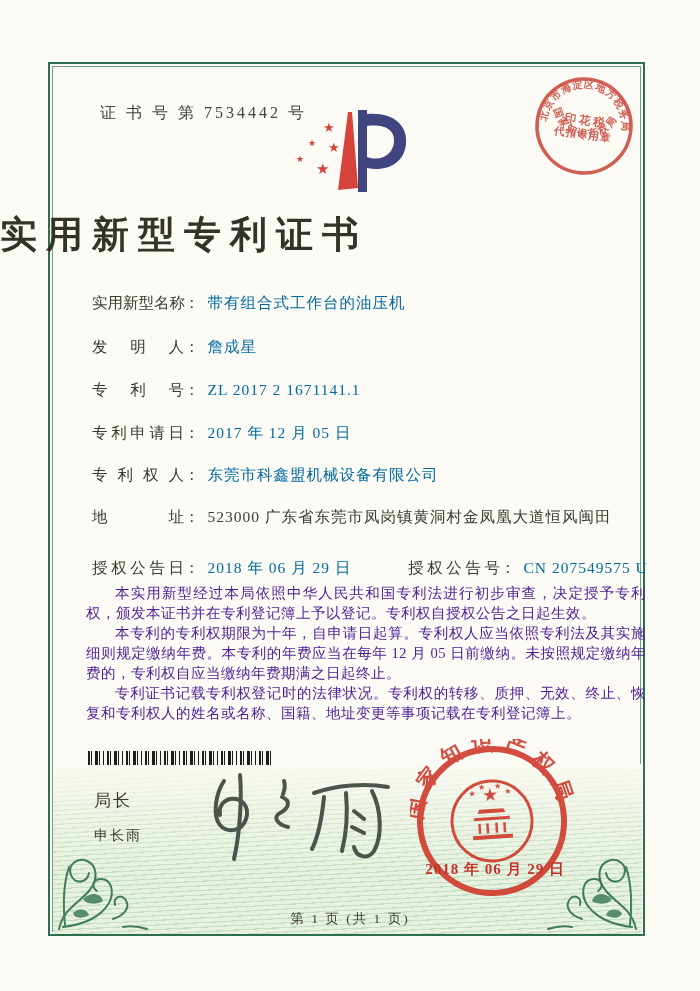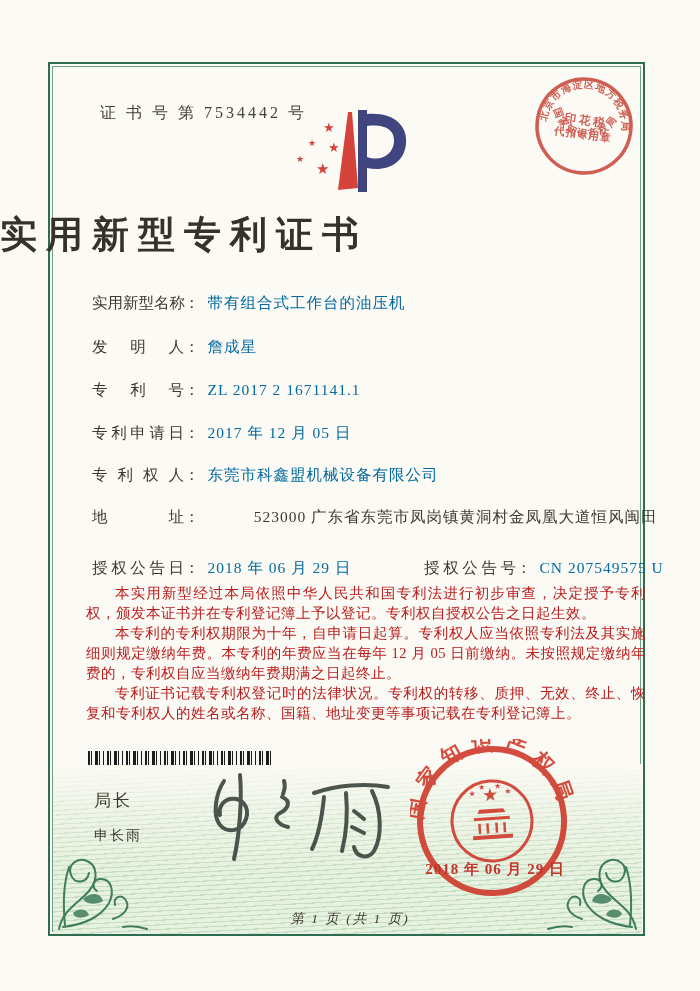--- a/index.html
+++ b/index.html
@@ -35,41 +35,41 @@
   .tax-stamp{left:526px;top:68px;z-index:4;}
   .logo{left:290px;top:102px;z-index:3;}
   .title{left:0;right:0;top:210px;font-size:37px;font-weight:600;
          letter-spacing:9px;color:#343329;z-index:3;}
   
   .row{left:92px;font-size:15.5px;z-index:3;white-space:nowrap;}
   .flabel{display:inline-block;width:92px;text-align:justify;text-align-last:justify;color:#3b3a31;}
   .colon{margin-right:8px;}
   .fvalue{letter-spacing:1px;color:#0369a1;text-align:right;}
   .addr-val{display:inline-block;vertical-align:top;white-space:normal;width:450px;letter-spacing:1px;}
-  .addr-val span{display:block;text-align:right;}
-  .row.split .grp2{position:absolute;left:316px;top:0;white-space:nowrap;margin-left:16px;}
+  .addr-val span{display:block;}
+  .row.split .grp2{position:absolute;left:316px;top:0;white-space:nowrap;}
   
   .bodytext{left:86px;top:583px;width:560px;z-index:3;font-size:14.5px;line-height:20px;
-            text-align:justify;color:#b91c1c;}
+            text-align:justify;color:#4c1d95;}
   .bodytext p{margin:0;text-indent:2em;letter-spacing:.5px;}
   
   .barcode{left:88px;top:751px;width:184px;height:14px;z-index:3;
     background:repeating-linear-gradient(90deg,
       #1c1c1c 0 2px,#f6f5ef 2px 3px,#1c1c1c 3px 4px,#f6f5ef 4px 7px,
       #1c1c1c 7px 10px,#f6f5ef 10px 11px,#1c1c1c 11px 12px,#f6f5ef 12px 15px,
       #1c1c1c 15px 16px,#f6f5ef 16px 19px);
   }
   
   .sig-title{left:94px;top:789px;font-size:17px;letter-spacing:2px;z-index:3;text-align:center;}
   .sig-name{left:94px;top:827px;font-size:14px;letter-spacing:2px;z-index:3;}
   .signature{left:196px;top:763px;z-index:3;}
   .cnipa-seal{left:410px;top:739px;z-index:4;}
   .seal-date{left:415px;top:860px;width:160px;text-align:center;z-index:5;
              font-size:15px;font-weight:700;letter-spacing:1px;color:#c2342a;}
-  .footer{left:0;right:0;top:910px;text-align:center;font-size:13.5px;color:#3f3e36;z-index:3;letter-spacing:2px;font-style:italic;}
+  .footer{left:0;right:0;top:910px;text-align:center;font-size:13.5px;color:#3f3e36;z-index:3;letter-spacing:2px;}
   .seal-text{font-family:"Liberation Serif","DejaVu Serif",serif;font-weight:700;}
 </style>
 </head>
 <body>
 
 <div class="abs frame"></div>
 
 <div class="abs green-zone">
   <svg class="corner-orn left" viewBox="0 0 95 95">
     <g fill="none" stroke="#3f7d5c" stroke-width="2" stroke-linecap="round">

